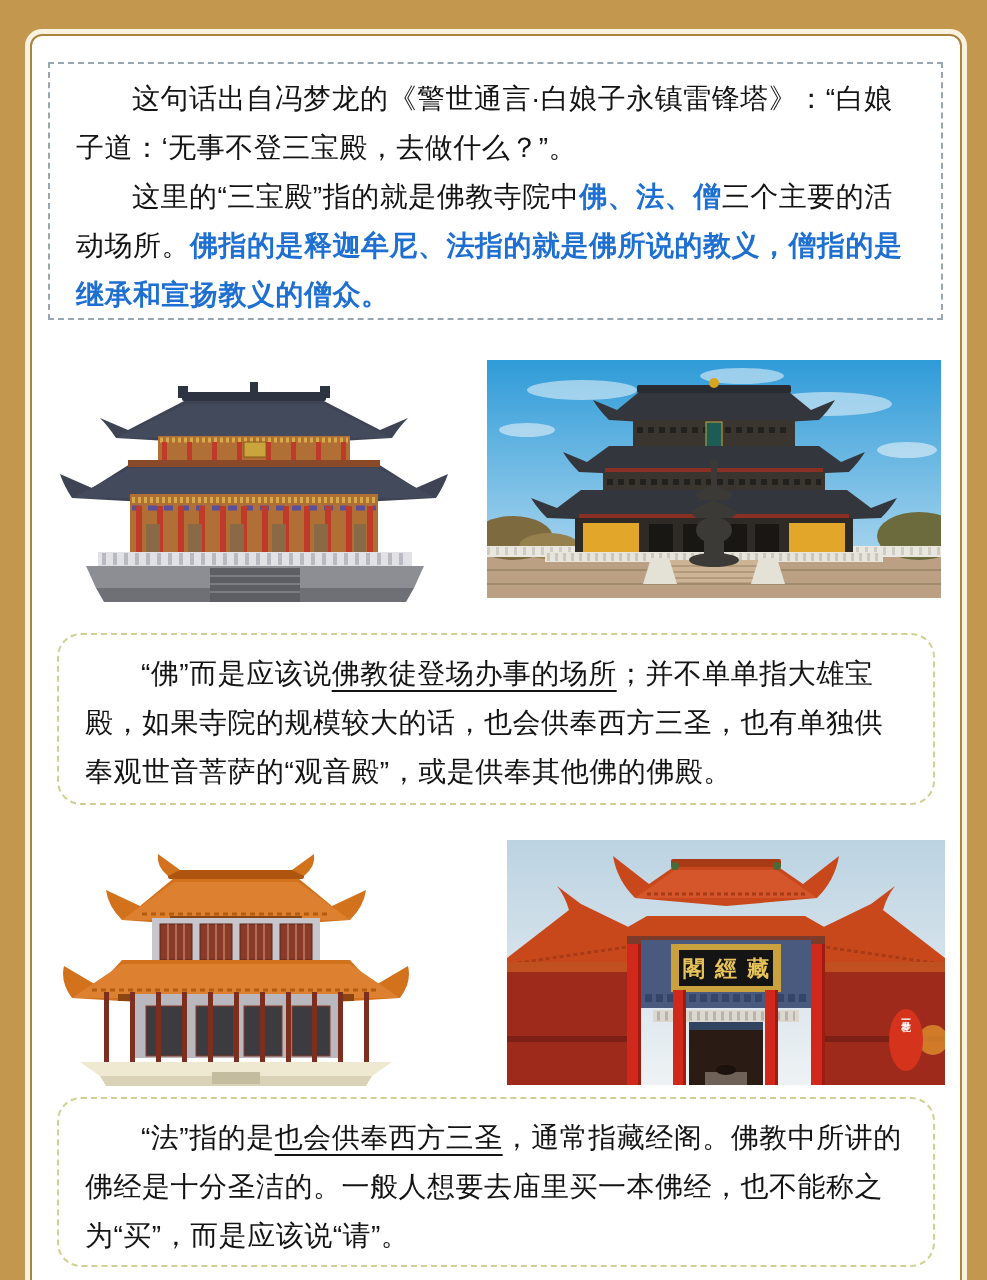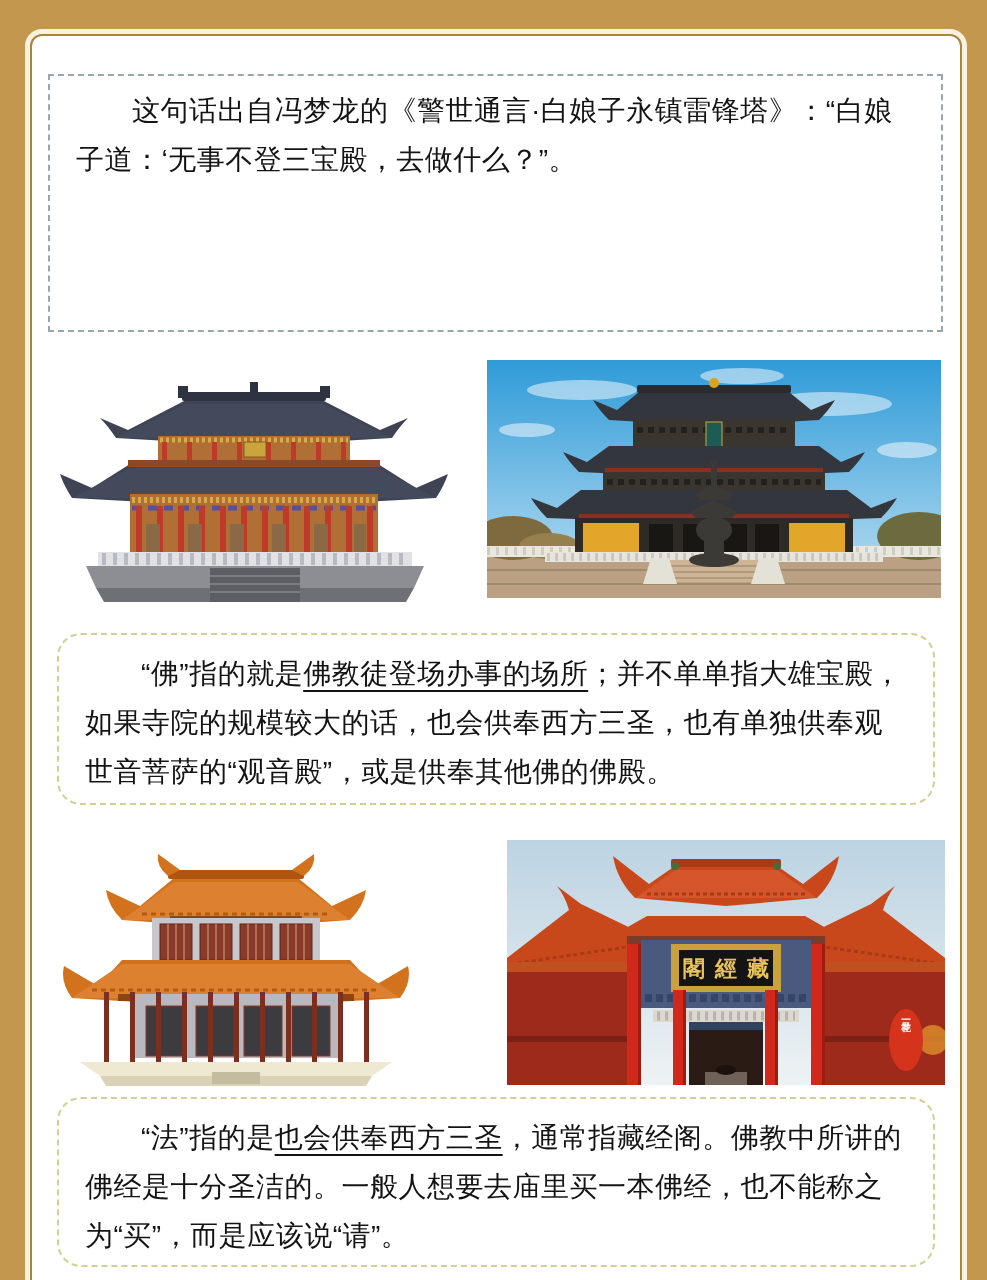--- a/index.html
+++ b/index.html
@@ -9,21 +9,21 @@
     font-family:"Liberation Sans",sans-serif;
   }
   .panel{
     position:absolute;left:30px;top:34px;width:928px;height:1360px;
     background:#ffffff;border:2px solid #ac853d;border-radius:12px;
     box-shadow:0 0 0 5px #f8f2e0;
   }
   .tblock{position:absolute;box-sizing:border-box;color:#141414;}
   .tblock p{margin:0;font-size:28px;line-height:49px;text-indent:2em;letter-spacing:.5px;}
   .block-intro{
-    left:48px;top:74px;width:895px;height:258px;
+    left:48px;top:62px;width:895px;height:258px;
     border:2px dashed #98a6b2;padding:10px 26px;
   }
   .block-round{
     border:2px dashed #cfd193;border-radius:24px;padding:14px 26px;
   }
   .block-fo{left:57px;top:633px;width:878px;height:172px;}
   .block-fa{left:57px;top:1097px;width:878px;height:170px;}
   .bb{color:#1e6fd2;font-weight:700;}
   .bu{font-weight:400;text-decoration:underline;text-underline-offset:7px;text-decoration-thickness:2px;}
   .img{position:absolute;text-align:center;}
@@ -31,20 +31,21 @@
   .plaque-gold-text{font-family:"Liberation Serif",serif;font-weight:700;letter-spacing:10px;}
   .seal-text{font-family:"Liberation Serif",serif;writing-mode:vertical-rl;}
 </style>
 </head>
 <body>
 
 <div class="panel"></div>
 
 <section class="tblock block-intro">
   <p><span>这句话出自冯梦龙的《警世通言·白娘子永镇雷锋塔》：“白娘子道：‘无事不登三宝殿，去做什么？”。</span></p>
+  <p><span>这里的“三宝殿”指的就是佛教寺院中</span><span class="bb">佛、法、僧</span><span>三个主要的活动场所。</span><span class="bb">佛指的是释迦牟尼、法指的就是佛所说的教义，僧指的是继承和宣扬教义的僧众。</span></p>
 </section>
 
 <div class="img" style="left:58px;top:356px;width:394px;height:246px;">
 <svg viewBox="0 0 394 246" xmlns="http://www.w3.org/2000/svg">
   <rect width="394" height="246" fill="#ffffff"></rect>
 
   <path d="M58,82 Q50,70 42,62 L70,74 L128,44 L264,44 L322,74 L350,62 Q342,70 334,82 L196,90 Z" fill="#3f4454"></path>
   <rect x="124" y="36" width="144" height="9" rx="2" fill="#2e3342"></rect>
   <rect x="120" y="30" width="10" height="12" fill="#2e3342"></rect>
   <rect x="262" y="30" width="10" height="12" fill="#2e3342"></rect>
@@ -172,21 +173,21 @@
     <ellipse cx="227" cy="170" rx="18" ry="13"></ellipse>
     <polygon points="203,152 227,140 251,152 245,158 209,158"></polygon>
     <polygon points="208,134 227,124 246,134 241,140 213,140"></polygon>
     <rect x="224" y="106" width="6" height="20"></rect>
     <circle cx="227" cy="104" r="4"></circle>
   </g>
 </svg>
 </div>
 
 <section class="tblock block-round block-fo">
-  <p><span>“佛”指的就是</span><span class="bu">佛教徒登场办事的场所</span><span>；并不单单指大雄宝殿，如果寺院的规模较大的话，也会供奉西方三圣，也有单独供奉观世音菩萨的“观音殿”，或是供奉其他佛的佛殿。</span></p>
+  <p><span>“佛”而是应该说</span><span class="bu">佛教徒登场办事的场所</span><span>；并不单单指大雄宝殿，如果寺院的规模较大的话，也会供奉西方三圣，也有单独供奉观世音菩萨的“观音殿”，或是供奉其他佛的佛殿。</span></p>
 </section>
 
 <div class="img" style="left:62px;top:836px;width:348px;height:250px;">
 <svg viewBox="0 0 348 250" xmlns="http://www.w3.org/2000/svg">
   <rect width="348" height="250" fill="#ffffff"></rect>
 
   <path d="M60,84 Q46,70 44,54 L78,70 L112,42 L236,42 L270,70 L304,54 Q302,70 288,84 L174,92 Z" fill="#d2721c"></path>
   <rect x="106" y="34" width="136" height="9" rx="2" fill="#b05510"></rect>
   <path d="M106,40 Q94,30 96,18 L118,34 Z" fill="#d2721c"></path>
   <path d="M242,40 Q254,30 252,18 L230,34 Z" fill="#d2721c"></path>

